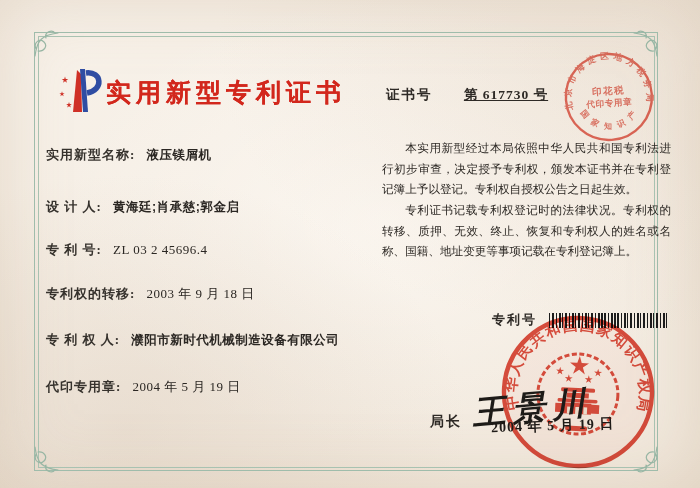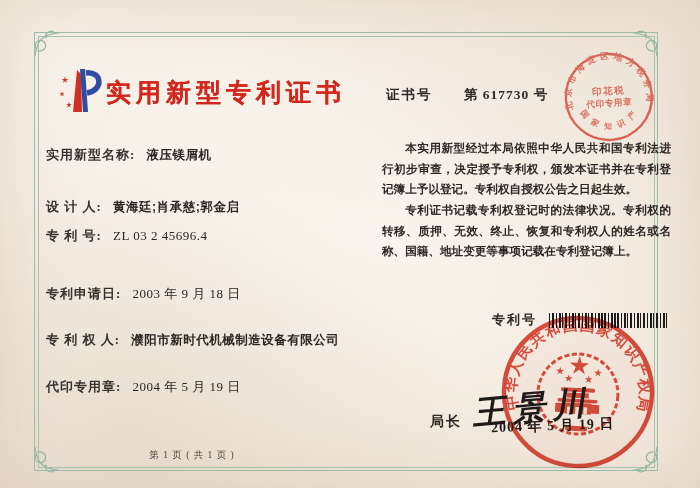--- a/index.html
+++ b/index.html
@@ -21,31 +21,31 @@
   .corner.tr{right:-3px;top:-3px;transform:scaleX(-1);}
   .corner.bl{left:-3px;bottom:-3px;transform:scaleY(-1);}
   .corner.br{right:-3px;bottom:-3px;transform:scale(-1,-1);}
   .logo{position:absolute;left:58px;top:64px;width:48px;height:52px;}
   .title{
     position:absolute;left:106px;top:76px;margin:0;
     font-size:25px;font-weight:700;letter-spacing:5px;color:#d2271c;
     text-shadow:0 0 .4px #d2271c;white-space:nowrap;
   }
   .certno{position:absolute;left:386px;top:86px;font-size:13.5px;font-weight:700;letter-spacing:2px;white-space:nowrap;}
-  .certno .val{margin-left:26px;letter-spacing:1px;}
+  .certno .val{margin-left:26px;letter-spacing:1px;text-decoration:underline;}
   .tax-stamp{position:absolute;left:556px;top:46px;width:106px;height:106px;opacity:.88;mix-blend-mode:multiply;transform:rotate(-4deg);}
   .fields{position:absolute;left:46px;top:0;width:340px;}
   .frow{position:absolute;left:0;white-space:nowrap;font-size:13px;}
   .frow .lab{font-weight:700;letter-spacing:1px;color:#36322d;}
   .frow .val{margin-left:8px;color:#2b2723;}
   .frow .val.cn{font-family:"Liberation Sans","DejaVu Sans",sans-serif;font-weight:700;font-size:12.5px;letter-spacing:.5px;}
   .frow .val.num{letter-spacing:.5px;}
-  .r1{top:146px}.r2{top:198px}.r3{top:227px}.r4{top:285px}.r5{top:331px}.r6{top:378px}
+  .r1{top:146px}.r2{top:198px}.r3{top:241px}.r4{top:285px}.r5{top:331px}.r6{top:378px}
   .body{position:absolute;left:382px;top:139px;width:289px;font-size:11.6px;line-height:1.78;text-align:justify;color:#2c2824;}
-  .body p{margin:0;text-indent:2em;font-weight:700;}
+  .body p{margin:0;text-indent:2em;font-weight:400;}
   .patno{position:absolute;left:452px;top:311px;display:flex;align-items:center;gap:12px;margin-left:40px;}
   .patno .lab{font-size:13px;font-weight:700;letter-spacing:2px;}
   .barcode{width:118px;height:15px;background:repeating-linear-gradient(90deg,
       #1c1c1c 0 1.5px,transparent 1.5px 3px,
       #1c1c1c 3px 5.5px,transparent 5.5px 7px,
       #1c1c1c 7px 8px,transparent 8px 10.5px,
       #1c1c1c 10.5px 12px,transparent 12px 13px);}
   .director{position:absolute;left:430px;top:386px;display:flex;align-items:flex-end;gap:10px;z-index:3;}
   .director .lab{font-size:14px;font-weight:700;letter-spacing:2px;margin-top:14px;}
   .signature{
@@ -119,21 +119,21 @@
     </div>
     <div class="frow r2">
       <span class="lab">设 计 人:</span>
       <span class="val cn">黄海廷;肖承慈;郭金启</span>
     </div>
     <div class="frow r3">
       <span class="lab">专 利 号:</span>
       <span class="val num">ZL 03 2 45696.4</span>
     </div>
     <div class="frow r4">
-      <span class="lab">专利申请日:</span>
+      <span class="lab">专利权的转移:</span>
       <span class="val num">2003 年 9 月 18 日</span>
     </div>
     <div class="frow r5">
       <span class="lab">专 利 权 人:</span>
       <span class="val cn">濮阳市新时代机械制造设备有限公司</span>
     </div>
     <div class="frow r6">
       <span class="lab">代印专用章:</span>
       <span class="val num">2004 年 5 月 19 日</span>
     </div>
@@ -177,15 +177,14 @@
         <rect x="70" y="95" width="3.6" height="7" fill="#f6efe7"></rect>
         <rect x="78.2" y="95" width="3.6" height="7" fill="#f6efe7"></rect>
         <rect x="86.4" y="95" width="3.6" height="7" fill="#f6efe7"></rect>
         <rect x="69" y="114" width="22" height="5" rx="2"></rect>
       </g>
     </g>
   </svg>
 
   <div class="issue-date">2004 年 5 月 19 日</div>
 
-  <div class="footer">第 1 页 ( 共 1 页 )</div>
 
 </div>
 
 </body></html>

